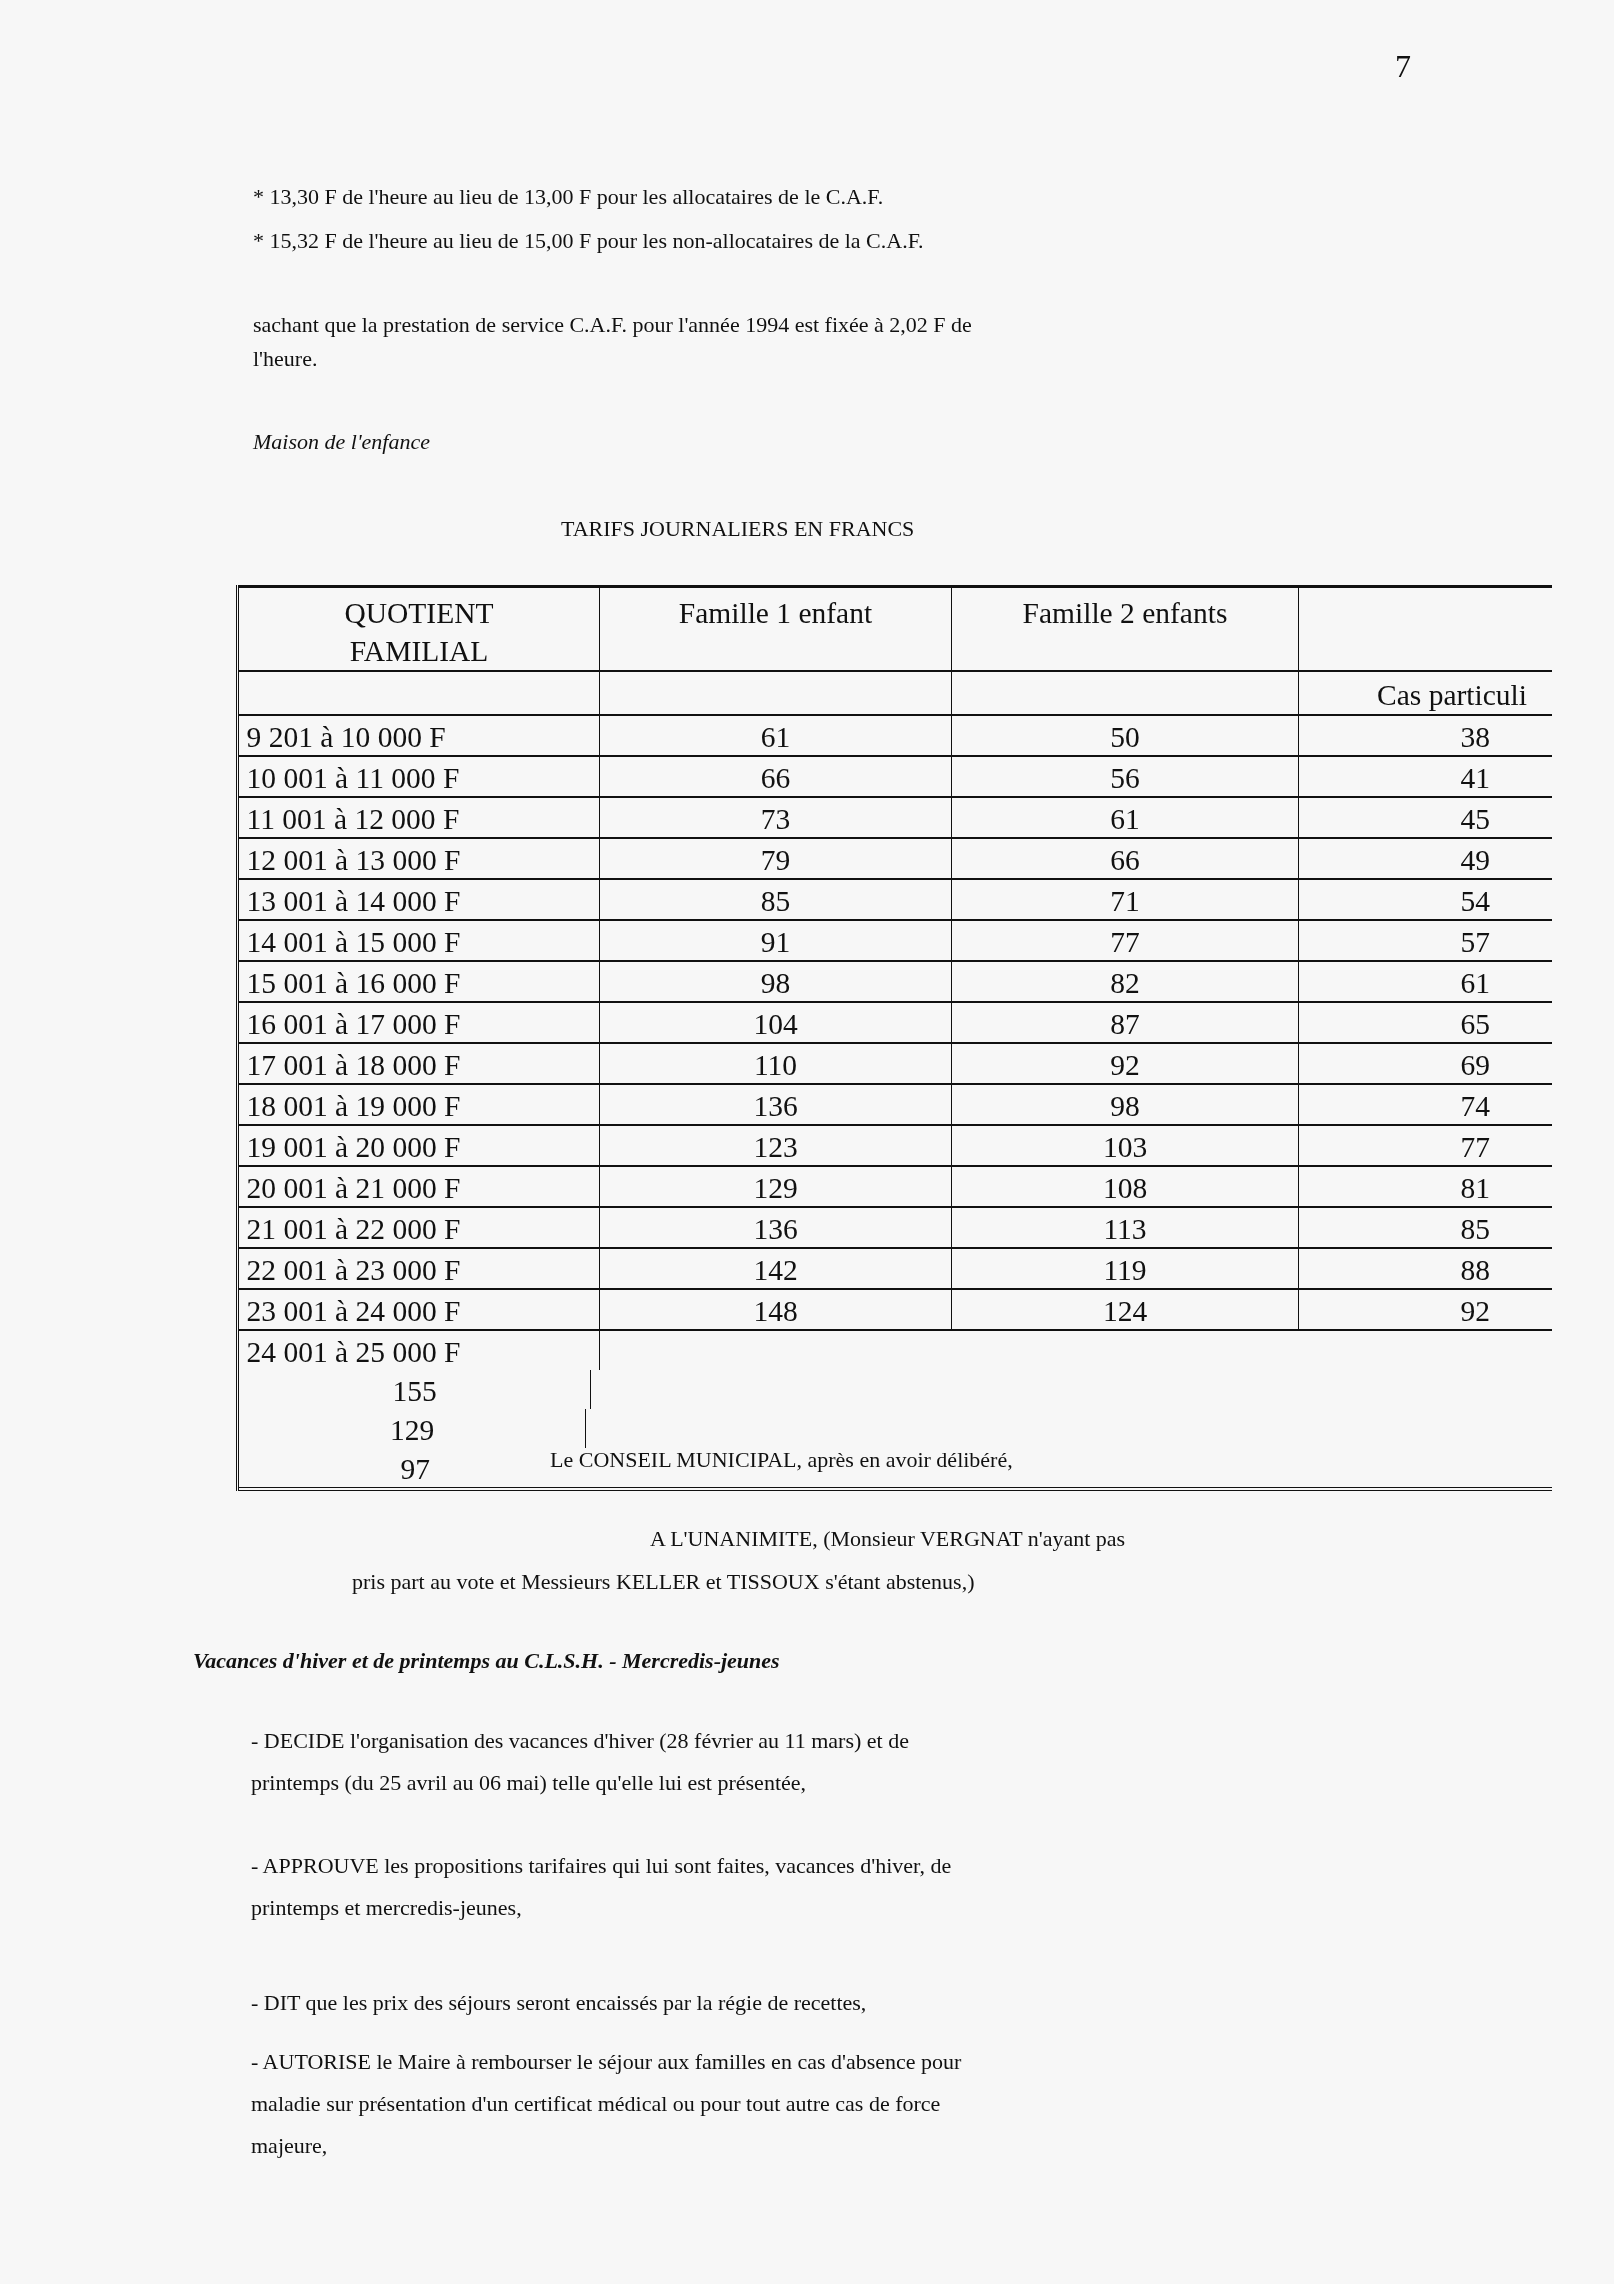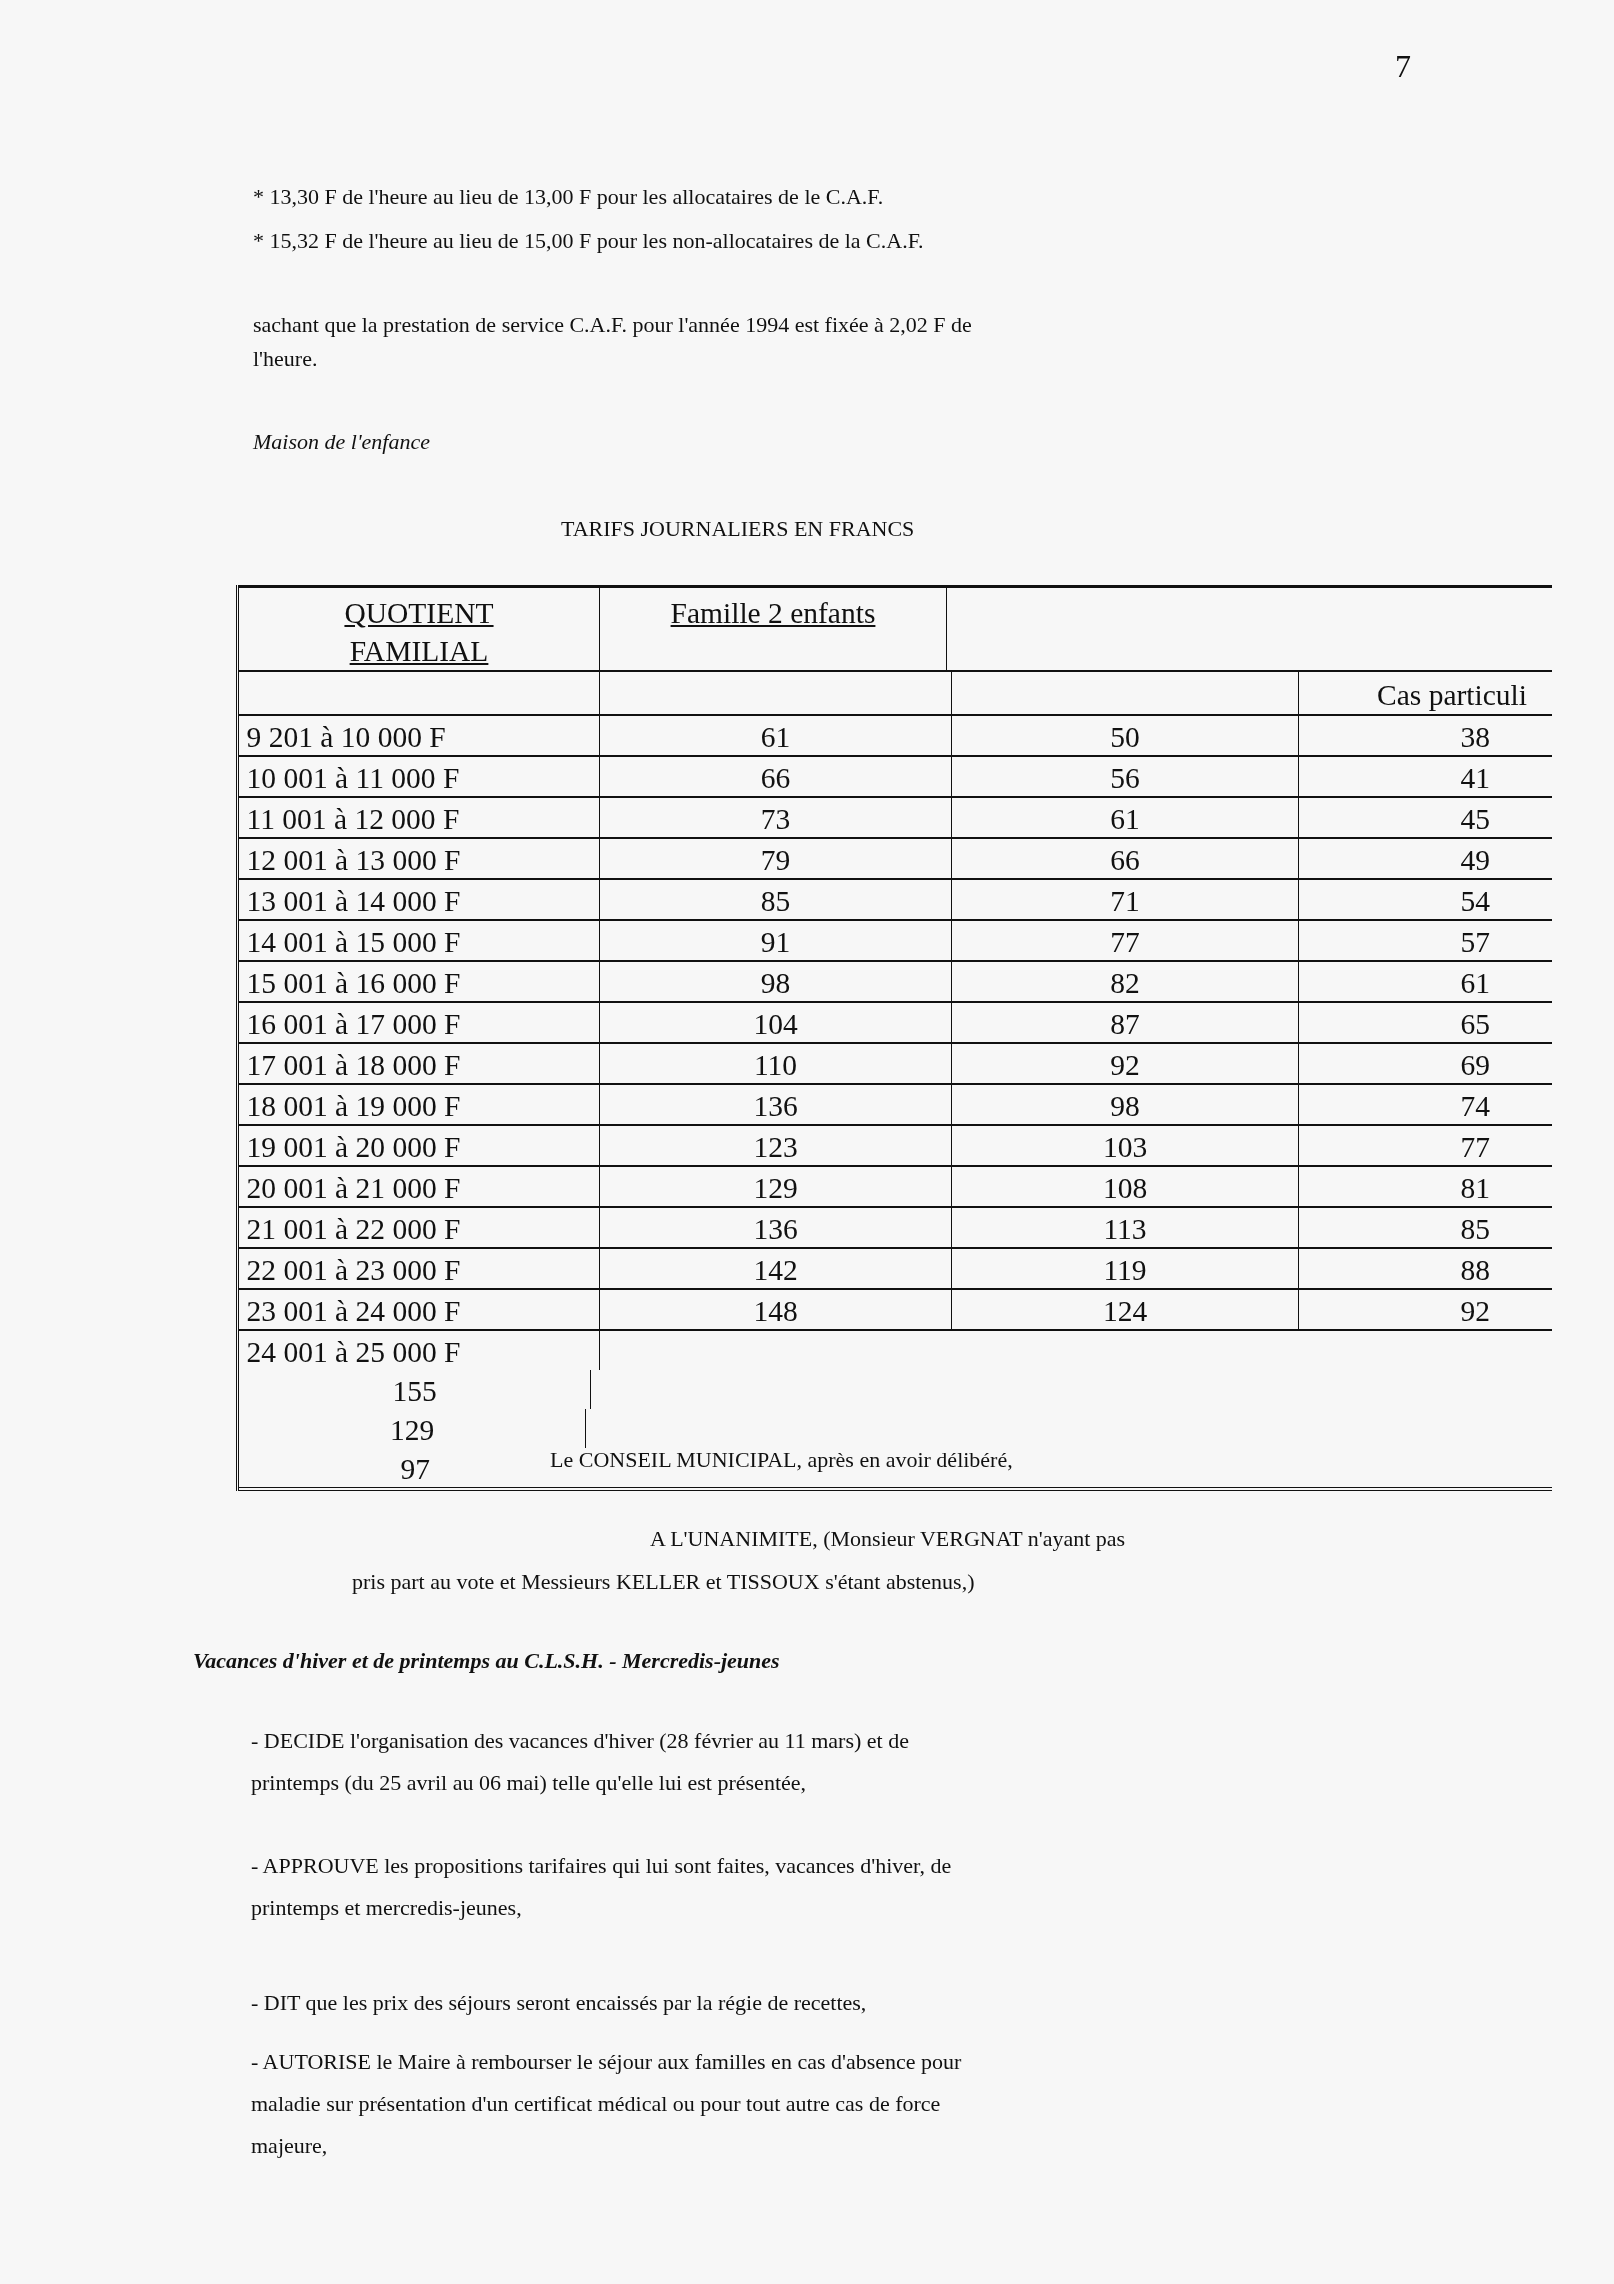--- a/index.html
+++ b/index.html
@@ -13,21 +13,21 @@
   .page-num { left: 1395px; top: 48px; font-size: 32px; }
   .ital { font-style: italic; }
   .boldital { font-style: italic; font-weight: bold; }
 
   
   .tbl {
     position: absolute; left: 236px; top: 585px; width: 1313px;
     border-left: 3.8px double #111;
   }
   .row { display: flex; border-bottom: 2.9px solid #111; box-sizing: border-box; }
-  .row.top { border-top: 3.8px solid #111; text-decoration: underline; }
+  .row.top { border-top: 3.8px solid #111; }
   .row.last { border-bottom: 4.8px double #111; flex-direction: column; }
   .cell {
     box-sizing: border-box; border-right: 1.9px solid #111;
     font-size: 29.5px; line-height: 38px; padding: 0 7.6px;
   }
   .c0 { width: 361px; }
   .c1 { width: 352px; text-align: center; }
   .c2 { width: 347px; text-align: center; }
   .c3 { width: 248px; text-align: right; border-right: none; padding-right: 57px; }
   .head .cell { height: 82px; padding-top: 5.7px; }
@@ -52,20 +52,21 @@
 <div class="abs txt ital" style="left:253px; top:423px;">Maison de l'enfance</div>
 
 <div class="abs txt" style="left:561px; top:510px;">TARIFS JOURNALIERS EN FRANCS</div>
 
 <div class="tbl">
   <div class="row top head">
     <div class="cell c0">
       <div>QUOTIENT</div>
       <div>FAMILIAL</div>
     </div>
+    <div class="cell c1">Famille 1 enfant</div>
     <div class="cell c2">Famille 2 enfants</div>
   </div>
   <div class="row sub">
     <div class="cell c0"></div>
     <div class="cell c1"></div>
     <div class="cell c2"></div>
     <div class="cell c3">Cas particuli</div>
   </div>
   <div id="rows">
       <div class="row data">

